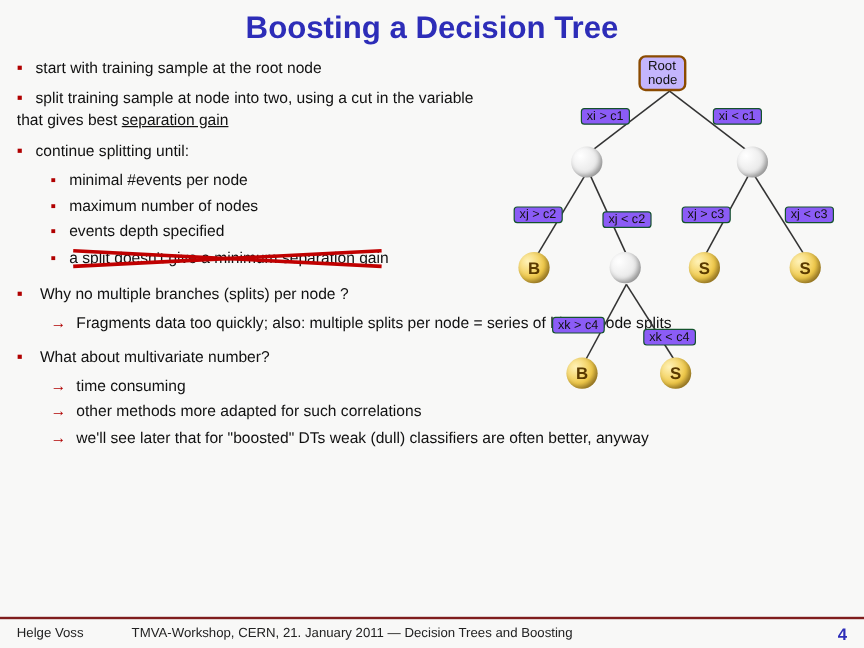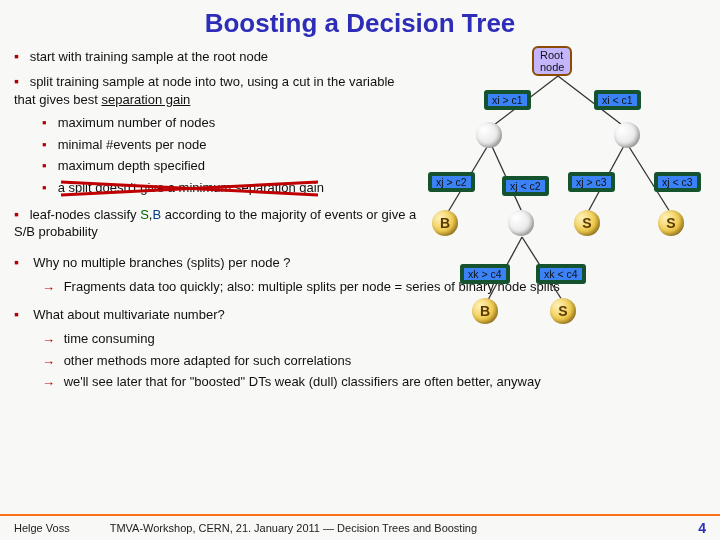--- a/index.html
+++ b/index.html
@@ -29,82 +29,82 @@
   .u { text-decoration: underline; text-align: center; }
   .sig { color: #006400; }
   .bkg { color: #004080; }
   .struck-wrap { position: relative; display:inline-block; }
   .struck-wrap svg { position:absolute; left:0; top:0; pointer-events:none; }
   .tree-wrap { position:absolute; right:8px; top:42px; width:302px; height:320px; }
   .footer {
     position:absolute; bottom:4px; left:0; right:0;
     font-size: 11px; color:#222;
     padding: 4px 14px 0 14px;
-    border-top: 2px solid #f97316;
+    border-top: 2px solid #7f1d1d;
     display:flex; align-items:center;margin-top:44px;
   }
   .footer .fills { flex:1; }
   .pagenum { color:#2d2db8; font-size:14px; font-weight:bold; }
   .nodebox {
     border:2px solid #444; border-radius:6px;
     padding:1px 6px; font-size:11px; text-align:left;
     position:absolute; background:#c4b5fd; white-space:nowrap;
   }
   .root { border-color:#8b4b00; }
   .circ {
     position:absolute; width:26px; height:26px; border-radius:50%;
     display:flex; align-items:center; justify-content:center;
     font-weight:bold; font-size:14px; color:#5a3a00;
     background: radial-gradient(circle at 30% 30%, #fff2b8, #f0c94a 55%, #a87b1a);
     box-shadow: inset -2px -2px 4px rgba(0,0,0,.3);
   }
   .circ.plain {
     background: radial-gradient(circle at 30% 30%, #ffffff, #eaeaea 55%, #b8b8b8);
   }
-  .cut { border:4px solid #14532d; background:#3b82f6; font-size:10.5px; padding:0 4px; border-radius:3px; position:absolute; white-space:nowrap;}
+  .cut { border:1px solid #14532d; background:#8b5cf6; font-size:10.5px; padding:0 4px; border-radius:3px; position:absolute; white-space:nowrap;}
 </style>
 </head>
 <body>
 
 <div class="title">Boosting a Decision Tree</div>
 
 <div class="content">
 
   <div class="line">
     <span class="b1">▪</span> <span>start with training sample at the root node</span>
   </div>
 
   <div class="line">
     <span class="b1">▪</span> <span>split training sample at node into two, using a cut in the variable that gives best </span><span class="u">separation gain</span>
   </div>
 
+  <div class="line" style="margin-top:8px;">
+    <span class="b1">▪</span> <span>continue splitting until:</span>
+  </div>
 
+  <div class="sub">
+    <span class="b2">▪</span> <span>minimal #events per node</span>
+  </div>
   <div class="sub">
     <span class="b2">▪</span> <span>maximum number of nodes</span>
   </div>
   <div class="sub">
-    <span class="b2">▪</span> <span>minimal #events per node</span>
-  </div>
-  <div class="sub">
-    <span class="b2">▪</span> <span>maximum depth specified</span>
+    <span class="b2">▪</span> <span>events depth specified</span>
   </div>
   <div class="sub">
     <span class="b2">▪</span>
     <span class="struck-wrap">
       <span>a split doesn't give a minimum separation gain</span>
       <svg width="310" height="20">
         <line x1="3" y1="3" x2="260" y2="16" stroke="#c00000" stroke-width="3"></line>
         <line x1="3" y1="16" x2="260" y2="3" stroke="#c00000" stroke-width="3"></line>
       </svg>
     </span>
   </div>
 
-  <div class="line" style="margin-top:8px;">
-    <span class="b1">▪</span> <span>leaf-nodes classify </span><span class="sig">S</span><span>,</span><span class="bkg">B</span><span> according to the majority of events  or give a S/B probability</span>
-  </div>
 
   <div class="line-w" style="margin-top:12px;">
     <span class="b1">▪</span>&nbsp;&nbsp;<span>Why no multiple branches (splits) per node ?</span>
   </div>
   <div class="sub2">
     <span class="arr">→</span> <span>Fragments data too quickly; also: multiple splits per node = series of binary node splits</span>
   </div>
 
   <div class="line-w" style="margin-top:10px;">
     <span class="b1">▪</span>&nbsp;&nbsp;<span>What about multivariate number?</span>
@@ -148,21 +148,21 @@
   <div class="cut" style="left:92px; top:134px;">xj &lt; c2</div>
   <div class="cut" style="left:158px; top:130px;">xj &gt; c3</div>
   <div class="cut" style="left:244px; top:130px;">xj &lt; c3</div>
 
   <div class="circ" style="left:22px; top:168px;">B</div>
   <div class="circ plain" style="left:98px; top:168px;"></div>
   <div class="circ" style="left:164px; top:168px;">S</div>
   <div class="circ" style="left:248px; top:168px;">S</div>
 
   <div class="cut" style="left:50px; top:222px;text-align:center;">xk &gt; c4</div>
-  <div class="cut" style="left:126px; top:222px;">xk &lt; c4</div>
+  <div class="cut" style="left:126px; top:232px;">xk &lt; c4</div>
 
   <div class="circ" style="left:62px; top:256px;">B</div>
   <div class="circ" style="left:140px; top:256px;">S</div>
 </div>
 
 <div class="footer">
   <span>Helge Voss</span>
   <span style="display:inline-block;width:40px;"></span>
   <span>TMVA-Workshop, CERN,  21. January 2011  ― Decision Trees and Boosting</span>
   <span class="fills"></span>

